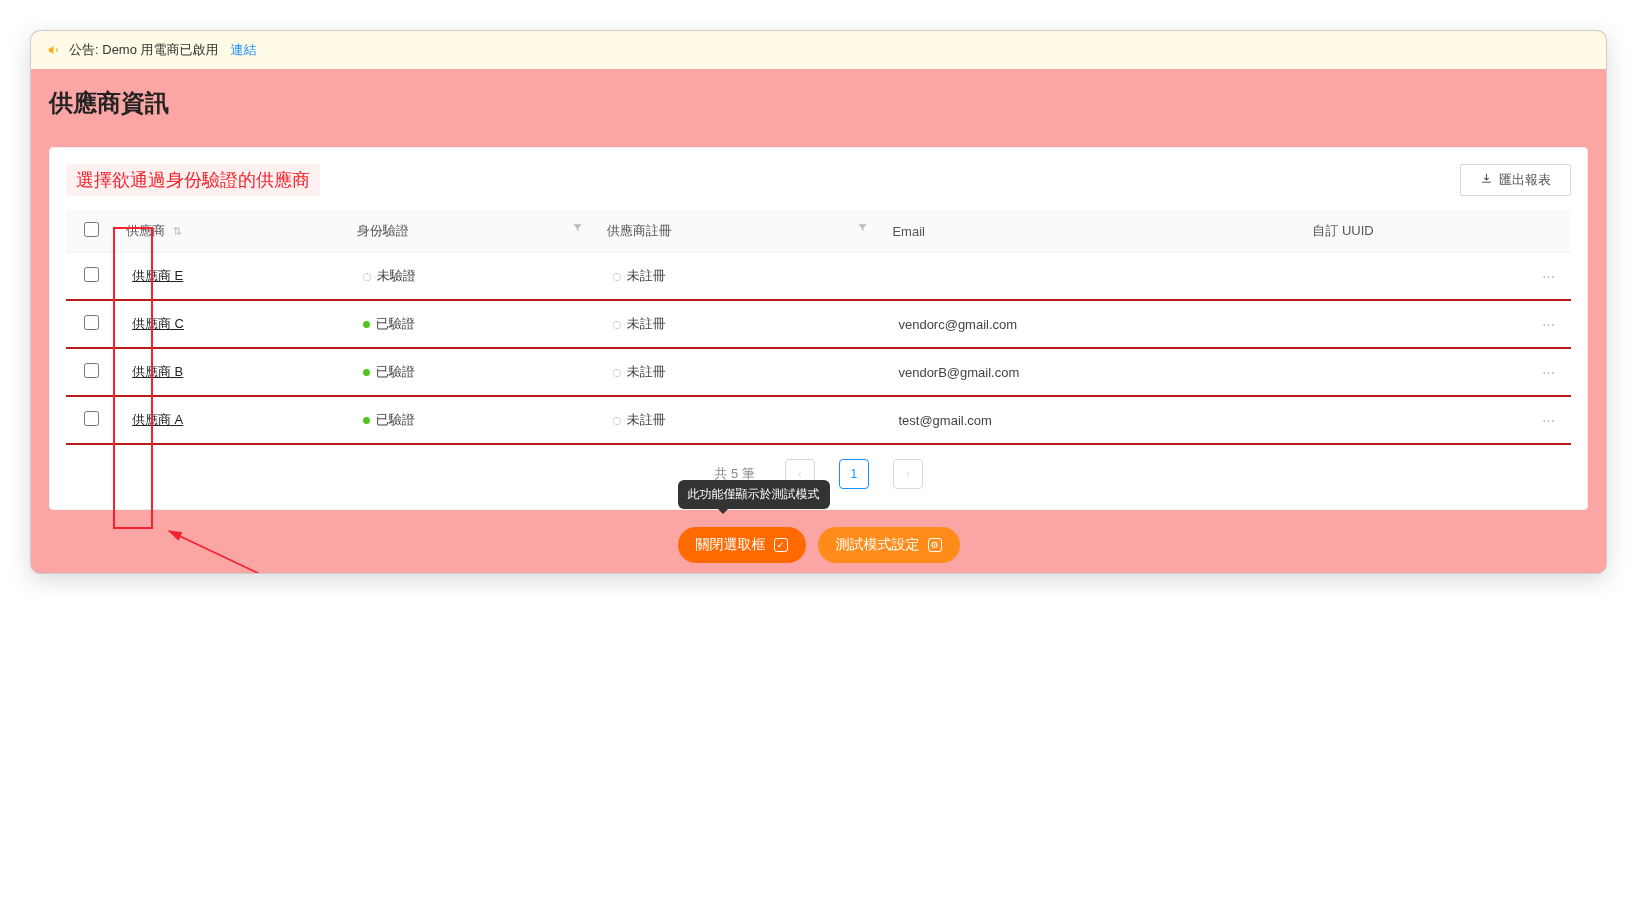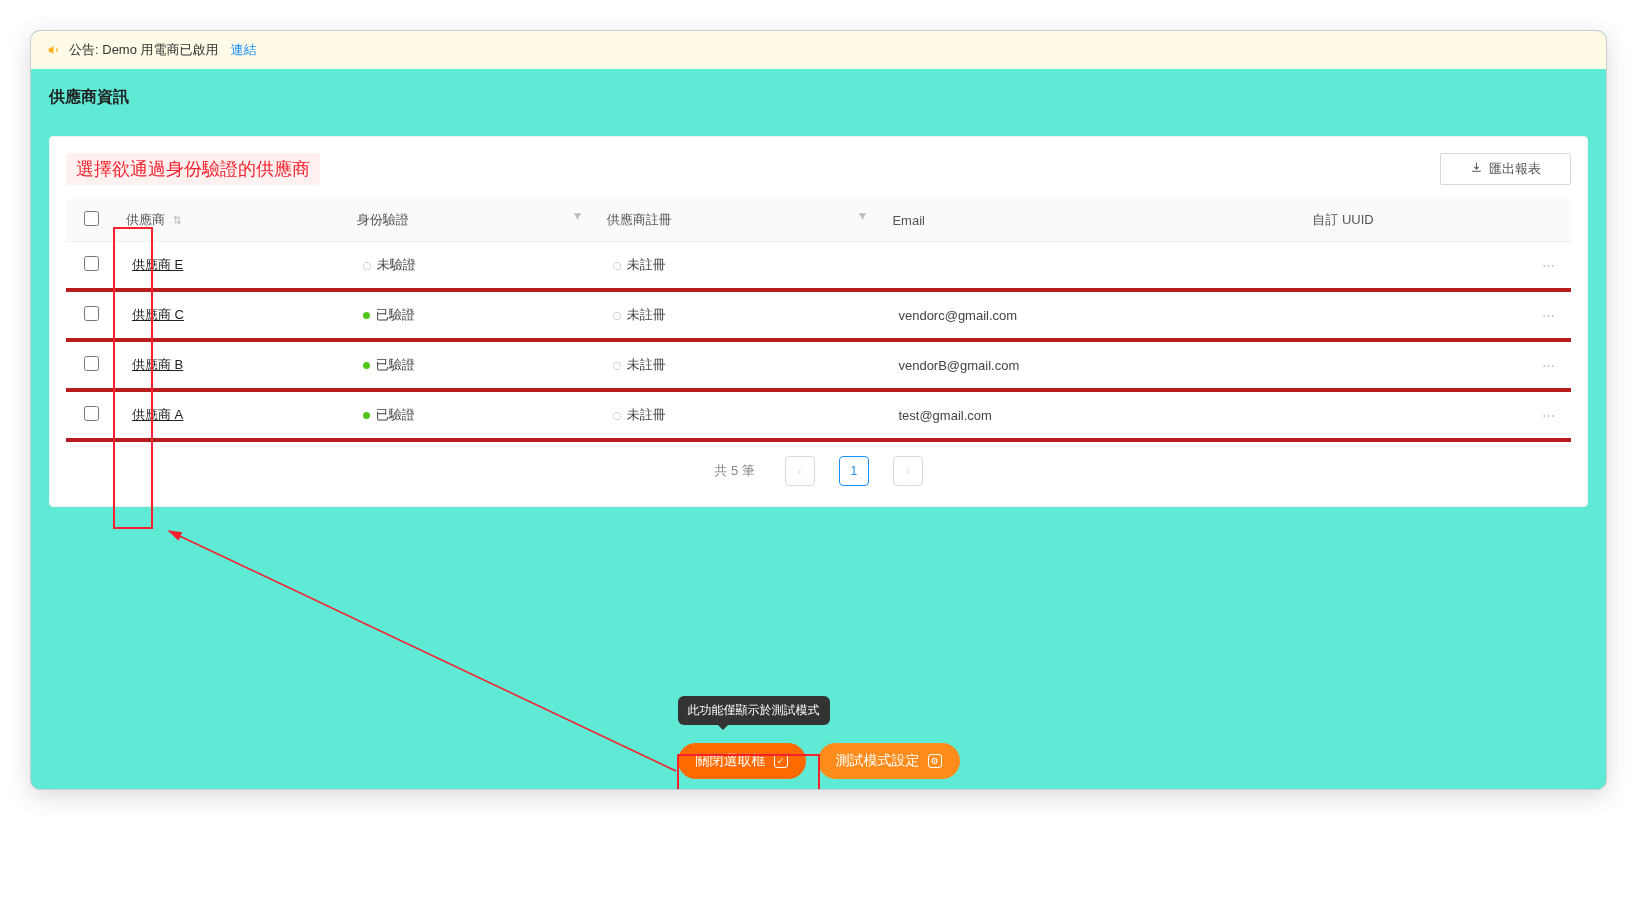--- a/index.html
+++ b/index.html
@@ -9,40 +9,40 @@
       font-size: 14px;
       color: #333;
       padding: 0;
     }
     .window {
       margin: 30px;
       border: 1px solid #ccc;
       border-radius: 10px;
       box-shadow: 0 6px 24px rgba(0,0,0,0.15);
       overflow: hidden;
-      background: #5eead4;
+      background: #fca5a5;
       position: relative;
-      height: 760px;
+      height: 544px;
     }
     .banner {
       background: #fffbe6;
       padding: 10px 16px;
       display: flex;
       align-items: center;
       gap: 8px;
       font-size: 13px;
     }
     .banner-icon {
       color: #faad14;
       display: inline-flex;
     }
     .banner-text { color: #333; }
     .banner-link { color: #1890ff; text-decoration: none; margin-left: 4px; }
     .page-content { padding: 18px 18px 0 18px; }
-    .page-title { font-size: 16px; font-weight: 600; color: #222; margin-bottom: 28px; }
+    .page-title { font-size: 24px; font-weight: 600; color: #222; margin-bottom: 28px; }
     .card {
       background: #fff;
       border: 1px solid #f0f0f0;
       border-radius: 4px;
       padding: 16px;
       margin-bottom: 16px;
     }
     .card-header {
       display: flex;
       justify-content: space-between;
@@ -54,42 +54,42 @@
       color: #f5222d;
       font-size: 18px;
       font-weight: 500;
       padding: 4px 10px;
       border-radius: 2px;
       display: inline-block;
     }
     .export-btn {
       border: 1px solid #d9d9d9;
       background: #fff;
-      padding: 6px 29px;
+      padding: 6px 19px;
       font-size: 13px;
       cursor: pointer;
       display: inline-flex;
       align-items: center;
       gap: 6px;
       border-radius: 2px;
       color: #555;
     }
     table { width: 100%; border-collapse: collapse; }
     thead th {
       background: #fafafa;
       text-align: left;
       padding: 12px 10px;
       font-weight: 500;
       color: #555;
       font-size: 13px;
       border-bottom: 1px solid #f0f0f0;
     }
     tbody td {
       padding: 14px 16px;
-      border-bottom: 4px solid #b91c1c;
+      border-bottom: 2px solid #b91c1c;
       font-size: 13px;
       color: #444;
     }
     .col-check { width: 50px; text-align: center; }
     .col-actions { width: 40px; text-align: right; color: #aaa; }
     input[type="checkbox"] {
       width: 15px;
       height: 15px;
       cursor: pointer;
     }

